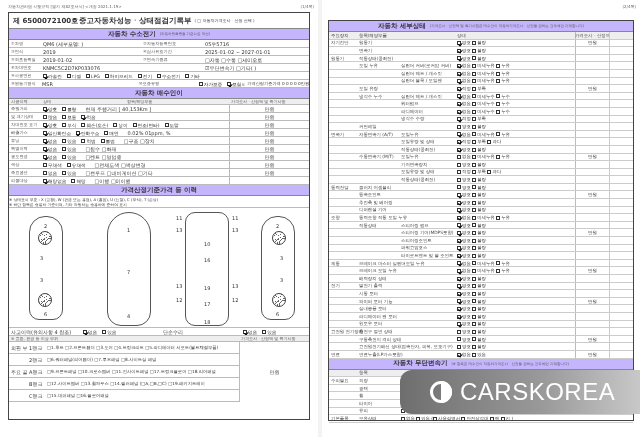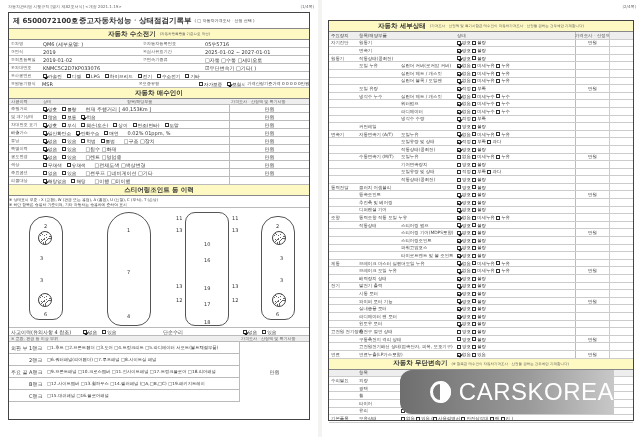--- a/index.html
+++ b/index.html
@@ -5,37 +5,37 @@
 *{box-sizing:border-box;margin:0;padding:0}
 body{width:640px;height:437px;background:#f3f3f1;font-family:"DejaVu Sans",sans-serif;font-size:5px;color:#333;overflow:hidden;position:relative}
 .page{position:absolute;top:0;width:318px;height:437px;background:#fff}
 .p1{left:0}.p2{left:322px}
 .hdr{position:absolute;top:4px;font-size:4px;color:#666}
 .pgn{position:absolute;top:4px;right:4px;font-size:4px;color:#666}
 .frame{position:absolute;left:8px;right:8px;border:1px solid #444}
 .p1 .frame{top:12px;height:408px}
 .p2 .frame{top:20px;height:401px;left:6px;right:6px}
 .row{display:flex;border-bottom:1px solid #bbb;height:8px;align-items:center;white-space:nowrap;overflow:hidden}
-.sec{background:#fef9c3;height:11px;font-weight:bold;font-size:6.5px;justify-content:center;gap:4px;border-bottom:1px solid #888}
+.sec{background:#c4b5fd;height:11px;font-weight:bold;font-size:6.5px;justify-content:center;gap:4px;border-bottom:1px solid #888}
 .sec small{font-weight:normal;font-size:3.5px;color:#555}
 .sub{background:#eee;font-size:4px;color:#555;height:6px}
 .c{padding:0 2px;overflow:hidden}
 .lbl{width:32px;color:#555;font-size:4.2px}
 .cb{display:inline-block;width:4px;height:4px;border:0.6px solid #333;margin-right:1px;vertical-align:middle;position:relative}
 .cb.on::after{content:"";position:absolute;left:0.5px;top:-0.5px;width:1.5px;height:2.5px;border-right:0.8px solid #000;border-bottom:0.8px solid #000;transform:rotate(40deg)}
 .opt{margin-right:5px;font-size:4.6px}
 .right{width:42px;text-align:center;border-left:1px solid #bbb;height:100%;display:flex;align-items:center;justify-content:center}
 .title{display:flex;align-items:center;height:16px;border-bottom:1px solid #888}
 .title .num{font-weight:bold;font-size:7px;padding-left:4px;width:70px}
 .title .t{font-weight:bold;font-size:7.5px}
 .diagram{height:120px;position:relative;border-bottom:1px solid #bbb}
 .car{position:absolute;border:1px solid #555;border-radius:14px;background:#fff}
 .car span{position:absolute;font-size:5px}
 .wheel{position:absolute;width:14px;height:14px;border:1px solid #444;border-radius:50%;background:repeating-conic-gradient(#fff 0 20deg,#666 20deg 25deg)}
-.watermark{position:absolute;left:400px;top:370px;width:214px;height:44px;border-radius:12px 0 0 12px;background:linear-gradient(90deg,#6e6e6e,#9a9a9a 60%,#c8c8c8);display:flex;align-items:center;padding-left:30px;gap:8px}
+.watermark{position:absolute;left:400px;top:370px;width:240px;height:44px;border-radius:12px 0 0 12px;background:linear-gradient(90deg,#6e6e6e,#9a9a9a 60%,#c8c8c8);display:flex;align-items:center;padding-left:30px;gap:8px}
 .wm-logo{width:22px;height:22px;border-radius:50%;border:3px solid #fff;position:relative}
 .wm-logo::after{content:"";position:absolute;right:-3px;top:-3px;width:11px;height:22px;background:#fff;border-radius:0 11px 11px 0}
 .wm-text{font-family:"Liberation Sans",sans-serif;font-size:24px;color:#fff;letter-spacing:0.5px}
 .p2row{display:flex;height:7.6px;border-bottom:1px solid #ccc;align-items:center;white-space:nowrap;font-size:4.4px}
 .col1{width:30px;padding-left:2px;color:#444}
 .col2{width:42px;color:#444}
 .col3{width:56px;color:#444}
 .col4{flex:1}
 .col5{width:34px;border-left:1px solid #bbb;height:100%;display:flex;align-items:center;justify-content:center}
 .col6{width:24px;border-left:1px solid #ccc;height:100%}
@@ -151,21 +151,21 @@
           <span class="right" style="width:80px">만원</span>
         </div>
         <div class="row">
           <span class="c lbl">리콜대상</span>
           <span class="c" style="flex:1"><span class="opt"><span class="cb on"></span>해당없음</span><span class="opt"><span class="cb"></span>해당</span><span style="margin-left:4px">□이행 □미이행</span></span>
           <span class="right" style="width:80px"></span>
         </div>
       </div>
 
     <div class="row sec">
-      <span>스티어링조인트 등 이력</span>
+      <span>가격산정기준가격 등 이력</span>
     </div>
     <div class="row" style="height:6px;border:none;font-size:3.8px">※ 상태표시 부호 : X (교환), W (판금 또는 용접), A (흠집), U (요철), C (부식), T (손상)</div>
     <div class="row" style="height:6px;font-size:3.8px">※ 하단 항목은 승용차 기준이며, 기타 자동차는 승용차에 준하여 표시</div>
 
     <div class="diagram">
       <div class="car" style="left:20px;top:8px;width:34px;height:104px;border-radius:16px 16px 10px 10px">
         <span style="left:14px;top:6px">2</span>
           <span style="left:10px;top:38px">3</span>
           <span style="left:10px;top:60px">3</span>
           <span style="left:14px;top:94px">6</span>

